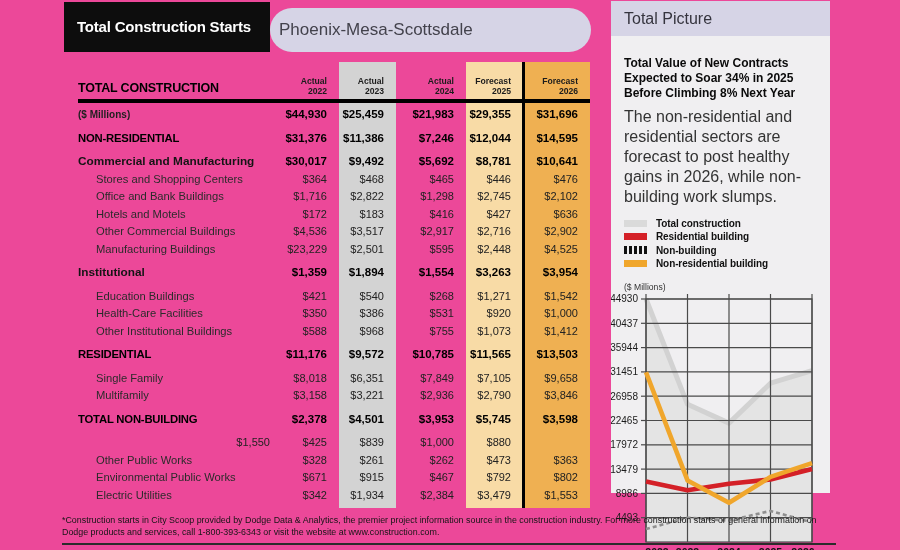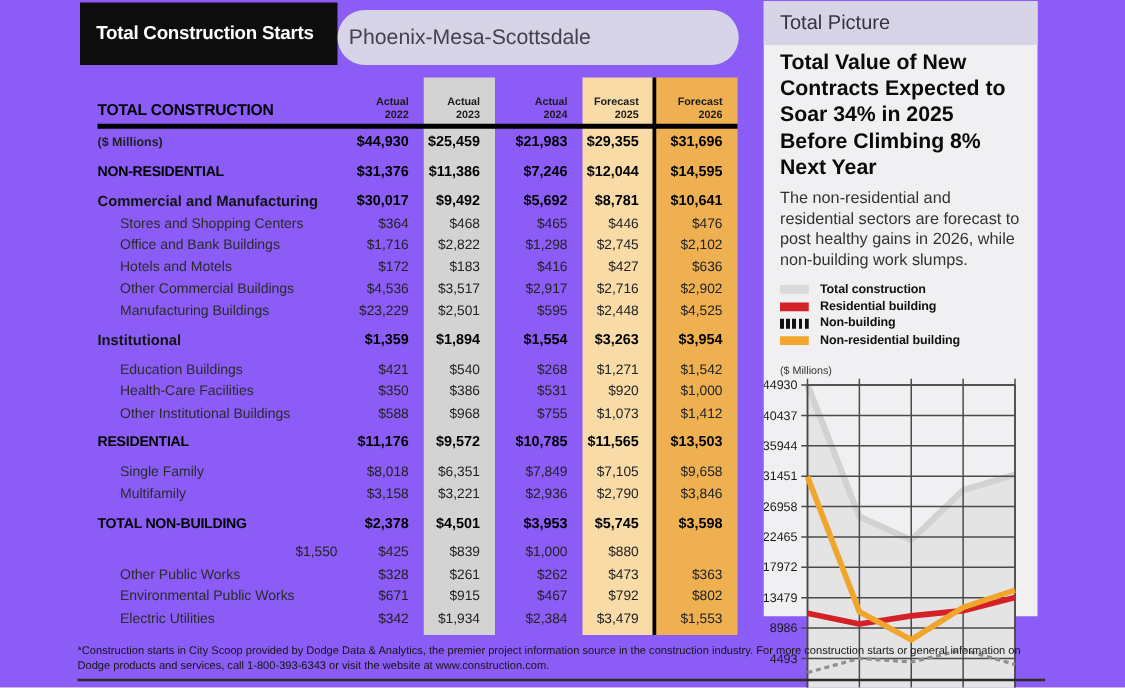--- a/index.html
+++ b/index.html
@@ -1,17 +1,17 @@
 <!DOCTYPE html>
 <html style="--gray-col: #d3d3d3; --forecast-light: #f8dba6; --forecast-dark: #efb052; --lavender: #d6d4e6; --panel-bg: #f0eff1; --red: #d42027; --orange: #f0a62c;"><head>
 <meta charset="utf-8">
 <style>
   html,body{margin:0;padding:0;background:#ffffff;}
   body{width:900px;height:550px;overflow:hidden;font-family:"Liberation Sans",sans-serif;}
-  #stage{position:relative;width:900px;height:550px;background:#8b5cf6;}
+  #stage{position:relative;width:900px;height:550px;background:#ec4899;}
 
   
   .title-black{position:absolute;left:64px;top:2px;width:206px;height:50px;background:#0d0d0d;
     color:#fff;font-weight:bold;font-size:15px;letter-spacing:-0.2px;line-height:50px;padding-left:13px;box-sizing:border-box;}
   .title-region{position:absolute;left:270px;top:8px;width:321px;height:44px;background:var(--lavender);
     color:#43424c;font-size:17px;line-height:44px;padding-left:9px;box-sizing:border-box;border-radius:22px;}
 
   
   .table-wrap{position:absolute;left:78px;top:62px;width:512px;height:446px;}
   .stripe{position:absolute;top:0;bottom:0;z-index:0;}
@@ -36,22 +36,22 @@
   .trow.section .val{font-weight:bold;font-size:11.5px;color:#000;}
   .trow.category .label{font-weight:600;font-size:11.8px;color:#141414;}
   .trow.category .val{font-weight:bold;font-size:11.5px;color:#000;}
   .trow.item .label{padding-left:18px;font-size:11.2px;color:#2b2b2b;}
   .trow.item .val{font-size:11px;color:#222;}
 
   
   .panel{position:absolute;left:611px;top:1px;width:219px;height:492px;background:var(--panel-bg);box-sizing:border-box;}
   .panel-band{height:35px;background:var(--lavender);color:#35343e;font-size:16px;line-height:35px;padding-left:13px;}
   .panel-inner{padding:0 13px;}
-  .panel-headline{margin-top:3px;font-weight:bold;font-size:17px;line-height:1.24;color:#0a0a0a;}
-  .panel-body{margin-top:6px;font-size:13px;line-height:1.26;color:#333;}
+  .panel-headline{margin-top:20px;font-weight:bold;font-size:12px;line-height:1.24;color:#0a0a0a;}
+  .panel-body{margin-top:6px;font-size:16px;line-height:1.26;color:#333;}
   .legend{margin-top:9px;}
   .legend-item{display:flex;align-items:center;height:13.5px;}
   .swatch{width:23px;height:7px;margin-right:9px;flex:none;}
   .swatch.gray{background:#dadada;}
   .swatch.red{background:var(--red);}
   .swatch.orange{background:var(--orange);}
   .swatch.black-dashed{height:8px;background:repeating-linear-gradient(90deg,#111 0 3px,var(--panel-bg) 3px 5px);}
   .legend-label{font-weight:bold;font-size:10px;color:#111;letter-spacing:-0.1px;}
   .units-label{margin-top:12px;font-size:8.6px;color:#333;}
   #chart-svg{display:block;margin-left:-13px;margin-top:1px;}

